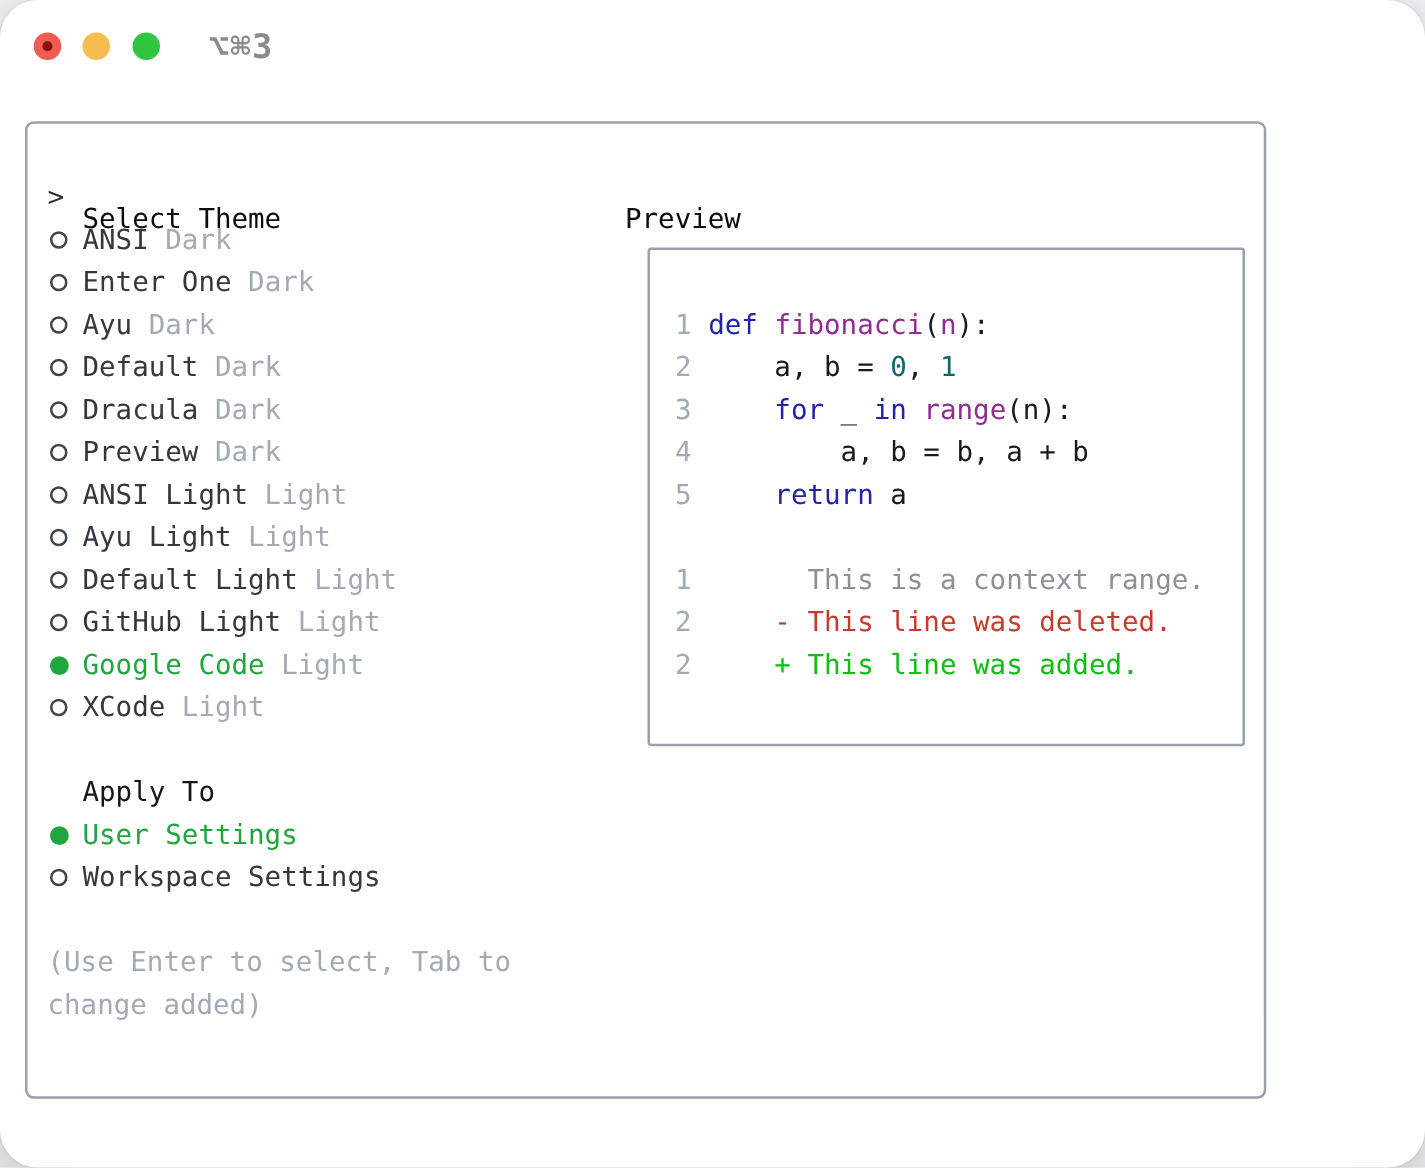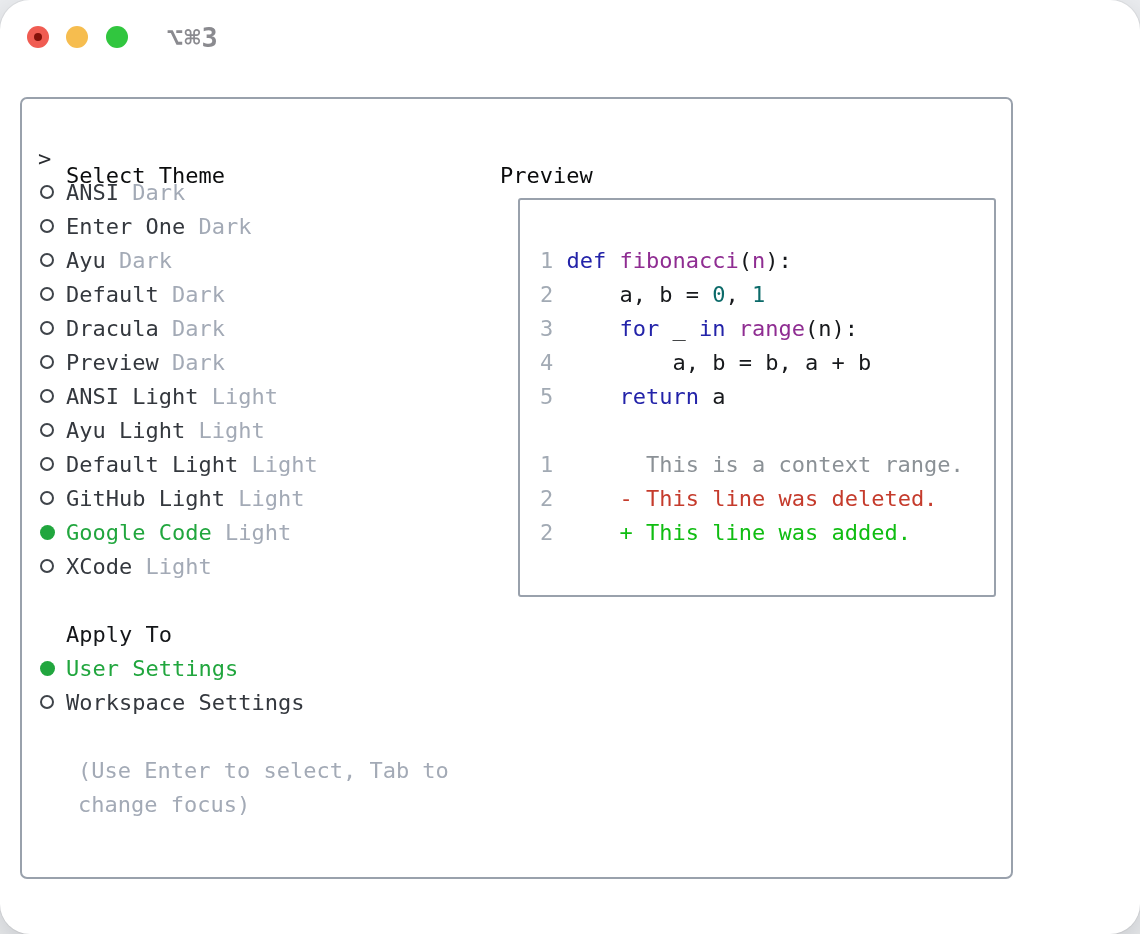--- a/index.html
+++ b/index.html
@@ -37,21 +37,21 @@
   .cell-bullet{ width:28px; flex:0 0 28px; display:flex; align-items:center; }
   .radio{ width:14px; height:14px; margin-left:2px; border:2px solid #3f444a; border-radius:50%; }
   .radio.selected{ width:15px; height:15px; border:none; background:var(--accent-green); }
   .prefix{ color:#2a2d31; font-size:22px; }
   .hdr{ font-weight:normal; color:var(--header-black);margin-top:34px; }
   .hdr2{ color:#141619; }
   .t-name{ color:var(--item-text); }
   .t-name.sel{ color:var(--accent-green); }
   .t-variant{ color:var(--muted-gray); }
   .left-col{ position:absolute; left:16px; top:42px; }
-  .help-line{ color:var(--muted-gray);margin-left:40px; }
+  .help-line{ color:var(--muted-gray); }
   
   .right-col{ position:absolute; left:478px; top:42px;text-align:right; }
   .preview-box{
     position:absolute; left:496px; top:99px; width:478px; height:399px;
     border:2px solid var(--border-gray); border-radius:3px; background:#fff; overflow:hidden;
   }
   #code{ padding:44px 0 0 20px; font-family:inherit; }
   .code-line{ height:34px; line-height:34px; font-size:22px; white-space:pre; }
   .tok-num{ color:var(--gutter-gray); }
   .tok-kw{ color:var(--syntax-kw); }
@@ -100,21 +100,21 @@
       <div class="row">
         <span class="cell-bullet"></span>
         <span class="hdr2">Apply To</span>
       </div>
       <div id="apply-list">
           <div class="row"><span class="cell-bullet"><span class="radio selected"></span></span><span class="t-name sel">User Settings</span></div>
           <div class="row"><span class="cell-bullet"><span class="radio"></span></span><span class="t-name">Workspace Settings</span></div>
         </div>
       <div class="row"></div>
       <div class="row help-line">(Use Enter to select, Tab to</div>
-      <div class="row help-line">change focus)</div>
+      <div class="row help-line">change added)</div>
     </div>
 
     <div class="right-col">
       <div class="row"><span class="hdr">Preview</span></div>
     </div>
     <div class="preview-box">
       <div id="code">
           <div class="code-line"><span class="tok-num">1</span><span class="tok-pln"> </span><span class="tok-kw">def</span><span class="tok-pln"> </span><span class="tok-fn">fibonacci</span><span class="tok-pln">(</span><span class="tok-fn">n</span><span class="tok-pln">):</span></div>
           <div class="code-line"><span class="tok-num">2</span><span class="tok-sp">     </span><span class="tok-pln">a, b = </span><span class="tok-lit">0</span><span class="tok-pln">, </span><span class="tok-lit">1</span></div>
           <div class="code-line"><span class="tok-num">3</span><span class="tok-sp">     </span><span class="tok-kw">for</span><span class="tok-pln"> _ </span><span class="tok-kw">in</span><span class="tok-pln"> </span><span class="tok-fn">range</span><span class="tok-pln">(n):</span></div>

